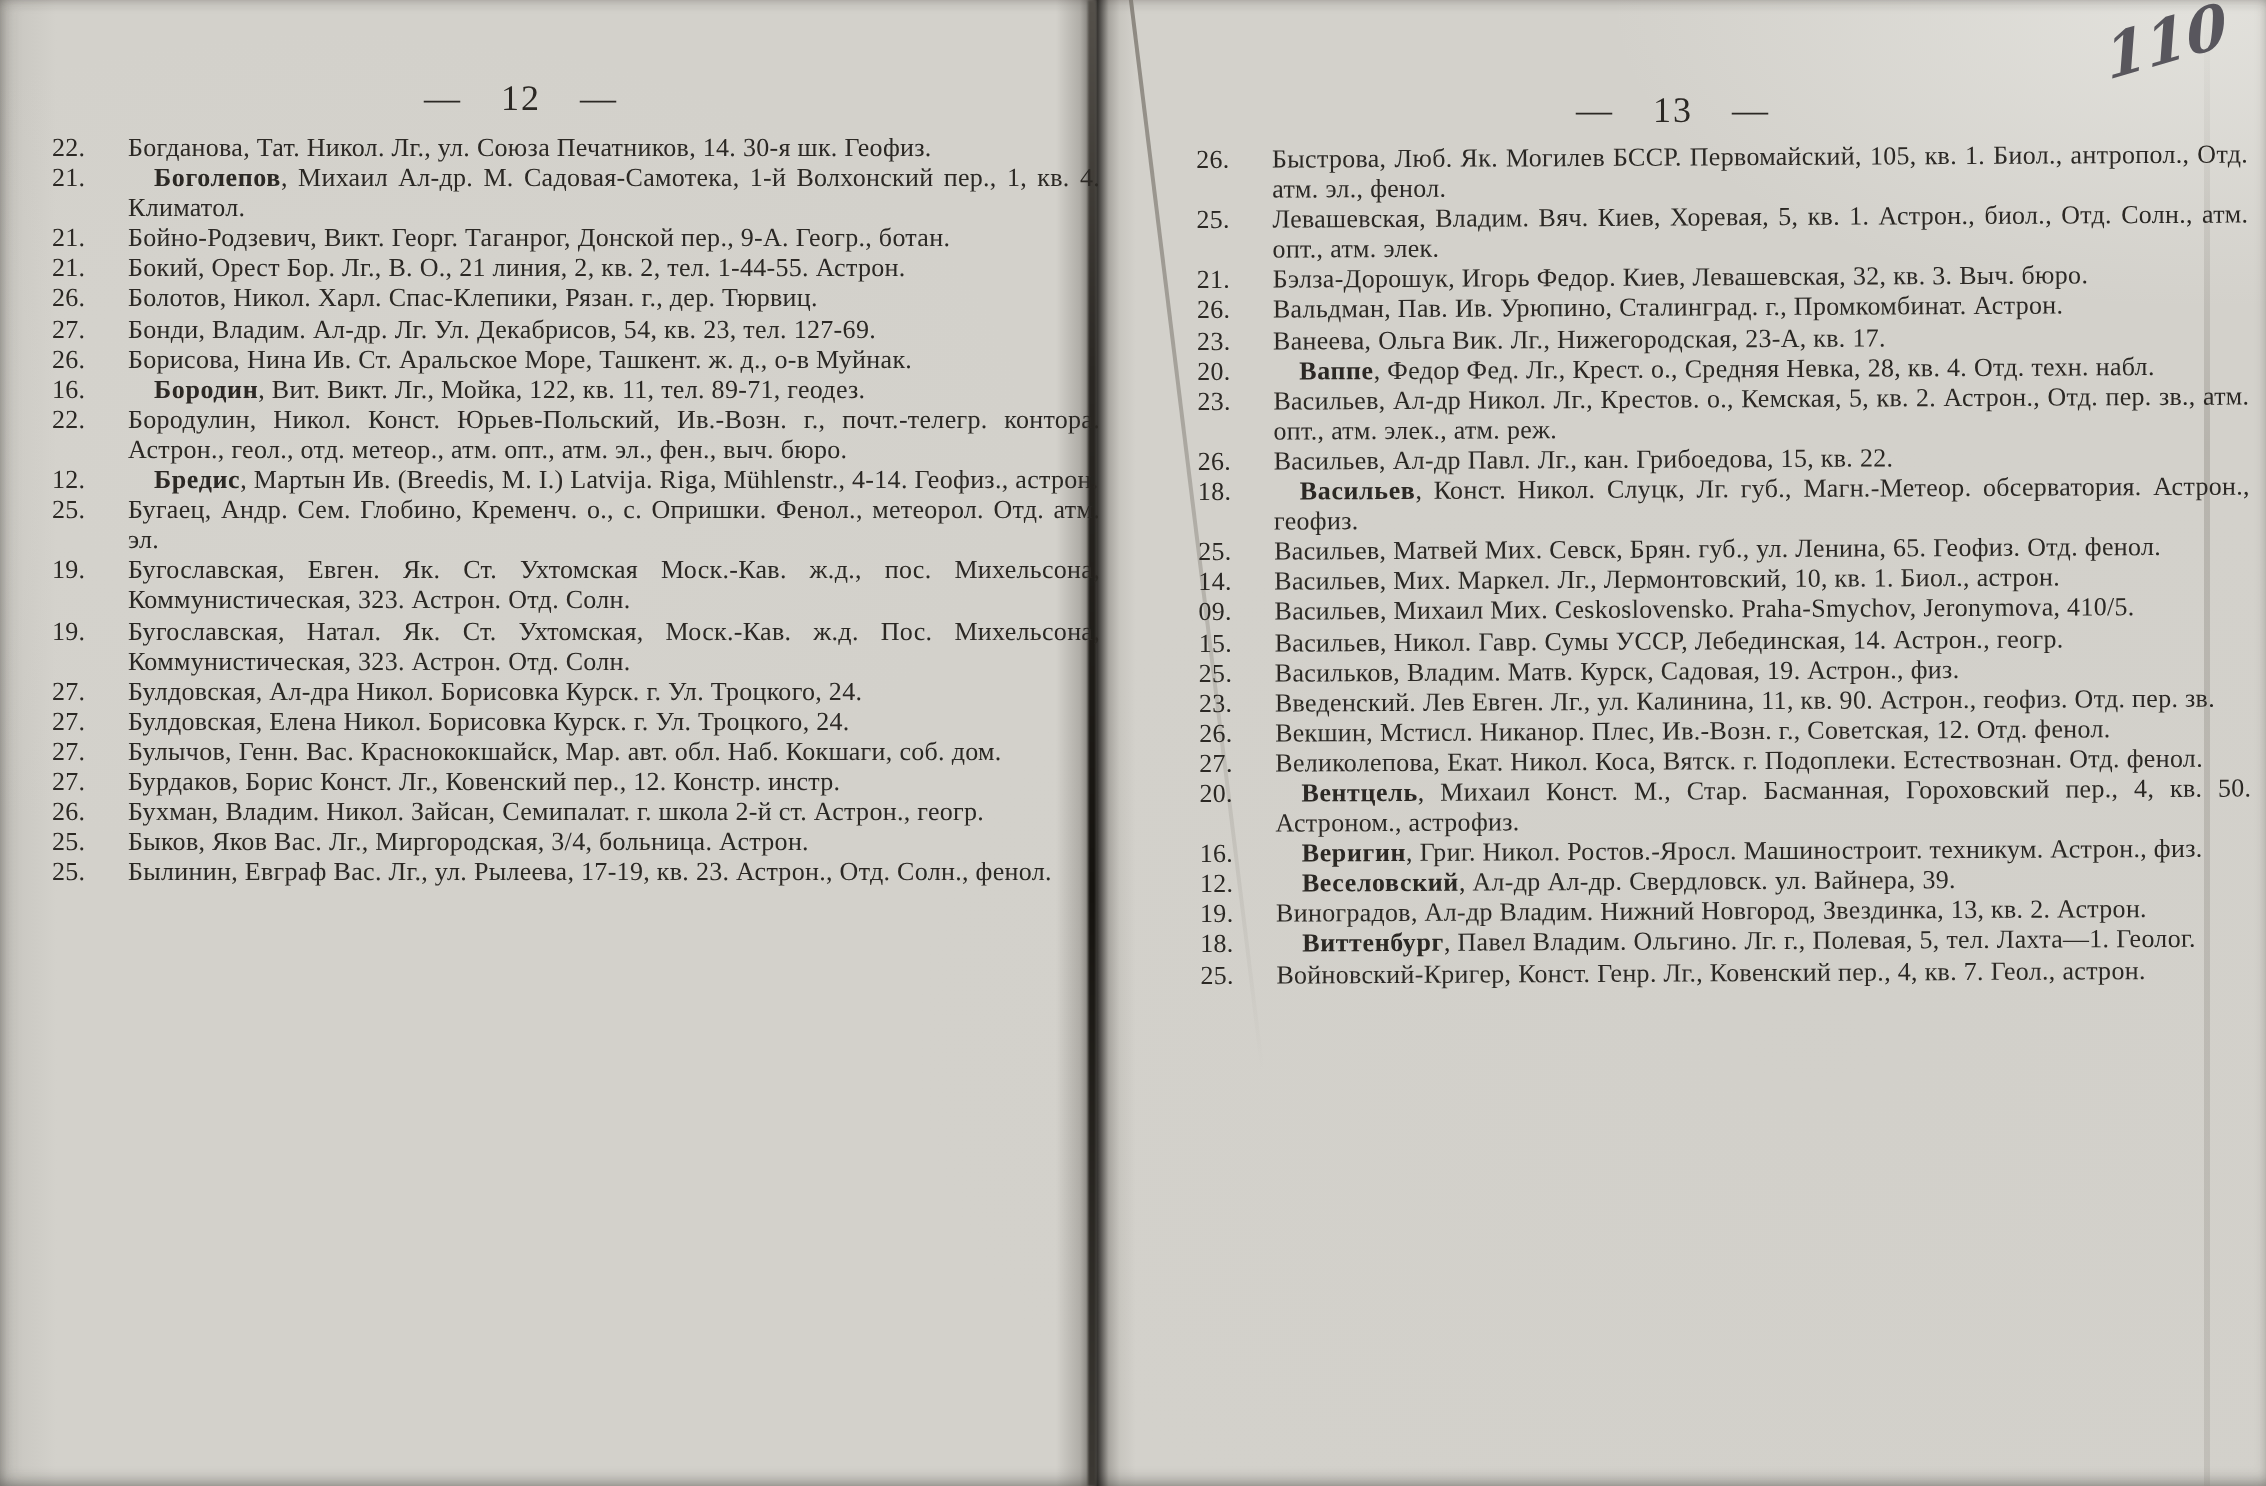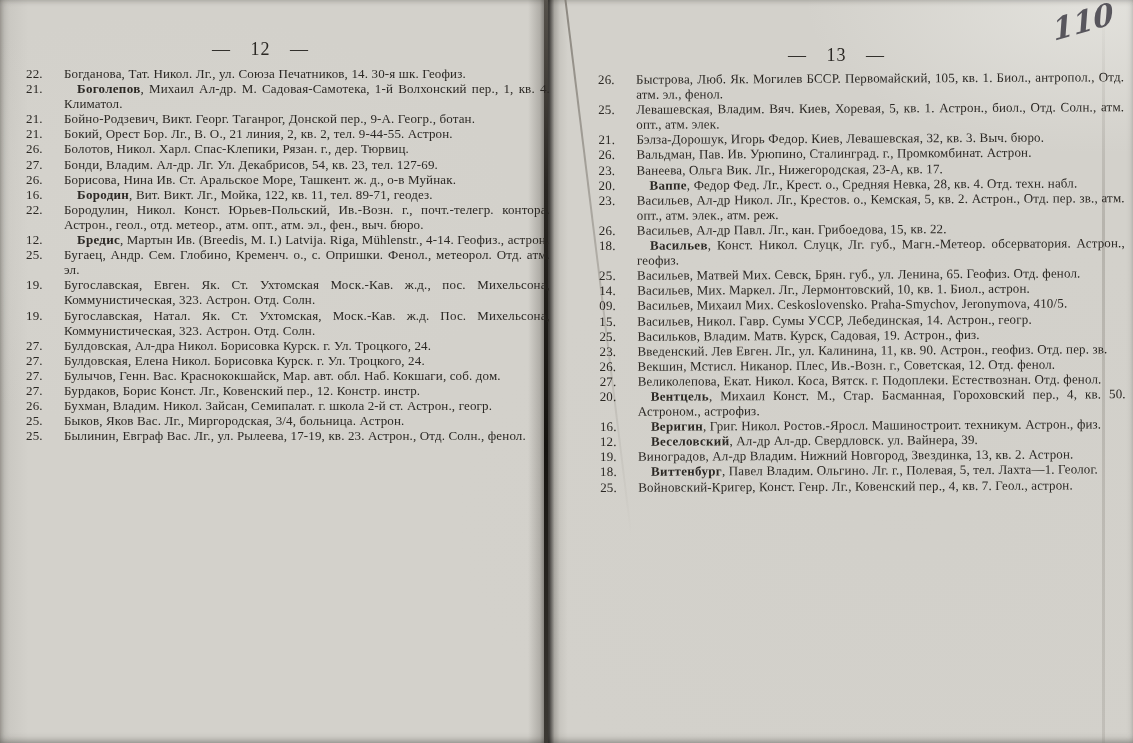--- a/index.html
+++ b/index.html
@@ -91,21 +91,21 @@
   <div class="folio-mark">110</div>
 
   <div class="page page-left">
     <div class="entries">
   <div class="entry"><span class="num">22.</span><span class="surname">Богданова</span><span class="details">, Тат. Никол. Лг., ул. Союза Печатников, 14. 30-я шк. Геофиз.</span></div>
 
   <div class="entry"><span class="num">21.</span><span class="surname bold">Боголепов</span><span class="details">, Михаил Ал-др. М. Садовая-Самотека, 1-й Волхонский пер., 1, кв. 4. Климатол.</span></div>
 
   <div class="entry"><span class="num">21.</span><span class="surname">Бойно-Родзевич</span><span class="details">, Викт. Георг. Таганрог, Донской пер., 9-А. Геогр., ботан.</span></div>
 
-  <div class="entry"><span class="num">21.</span><span class="surname">Бокий</span><span class="details">, Орест Бор. Лг., В. О., 21 линия, 2, кв. 2, тел. 9-44-55. Астрон.</span></div>
+  <div class="entry"><span class="num">21.</span><span class="surname">Бокий</span><span class="details">, Орест Бор. Лг., В. О., 21 линия, 2, кв. 2, тел. 1-44-55. Астрон.</span></div>
 
   <div class="entry"><span class="num">26.</span><span class="surname">Болотов</span><span class="details">, Никол. Харл. Спас-Клепики, Рязан. г., дер. Тюрвиц.</span></div>
 
   <div class="entry"><span class="num">27.</span><span class="surname">Бонди</span><span class="details">, Владим. Ал-др. Лг. Ул. Декабрисов, 54, кв. 23, тел. 127-69.</span></div>
 
   <div class="entry"><span class="num">26.</span><span class="surname">Борисова</span><span class="details">, Нина Ив. Ст. Аральское Море, Ташкент. ж. д., о-в Муйнак.</span></div>
 
   <div class="entry"><span class="num">16.</span><span class="surname bold">Бородин</span><span class="details">, Вит. Викт. Лг., Мойка, 122, кв. 11, тел. 89-71, геодез.</span></div>
 
   <div class="entry"><span class="num">22.</span><span class="surname">Бородулин</span><span class="details">, Никол. Конст. Юрьев-Польский, Ив.-Возн. г., почт.-телегр. контора. Астрон., геол., отд. метеор., атм. опт., атм. эл., фен., выч. бюро.</span></div>

